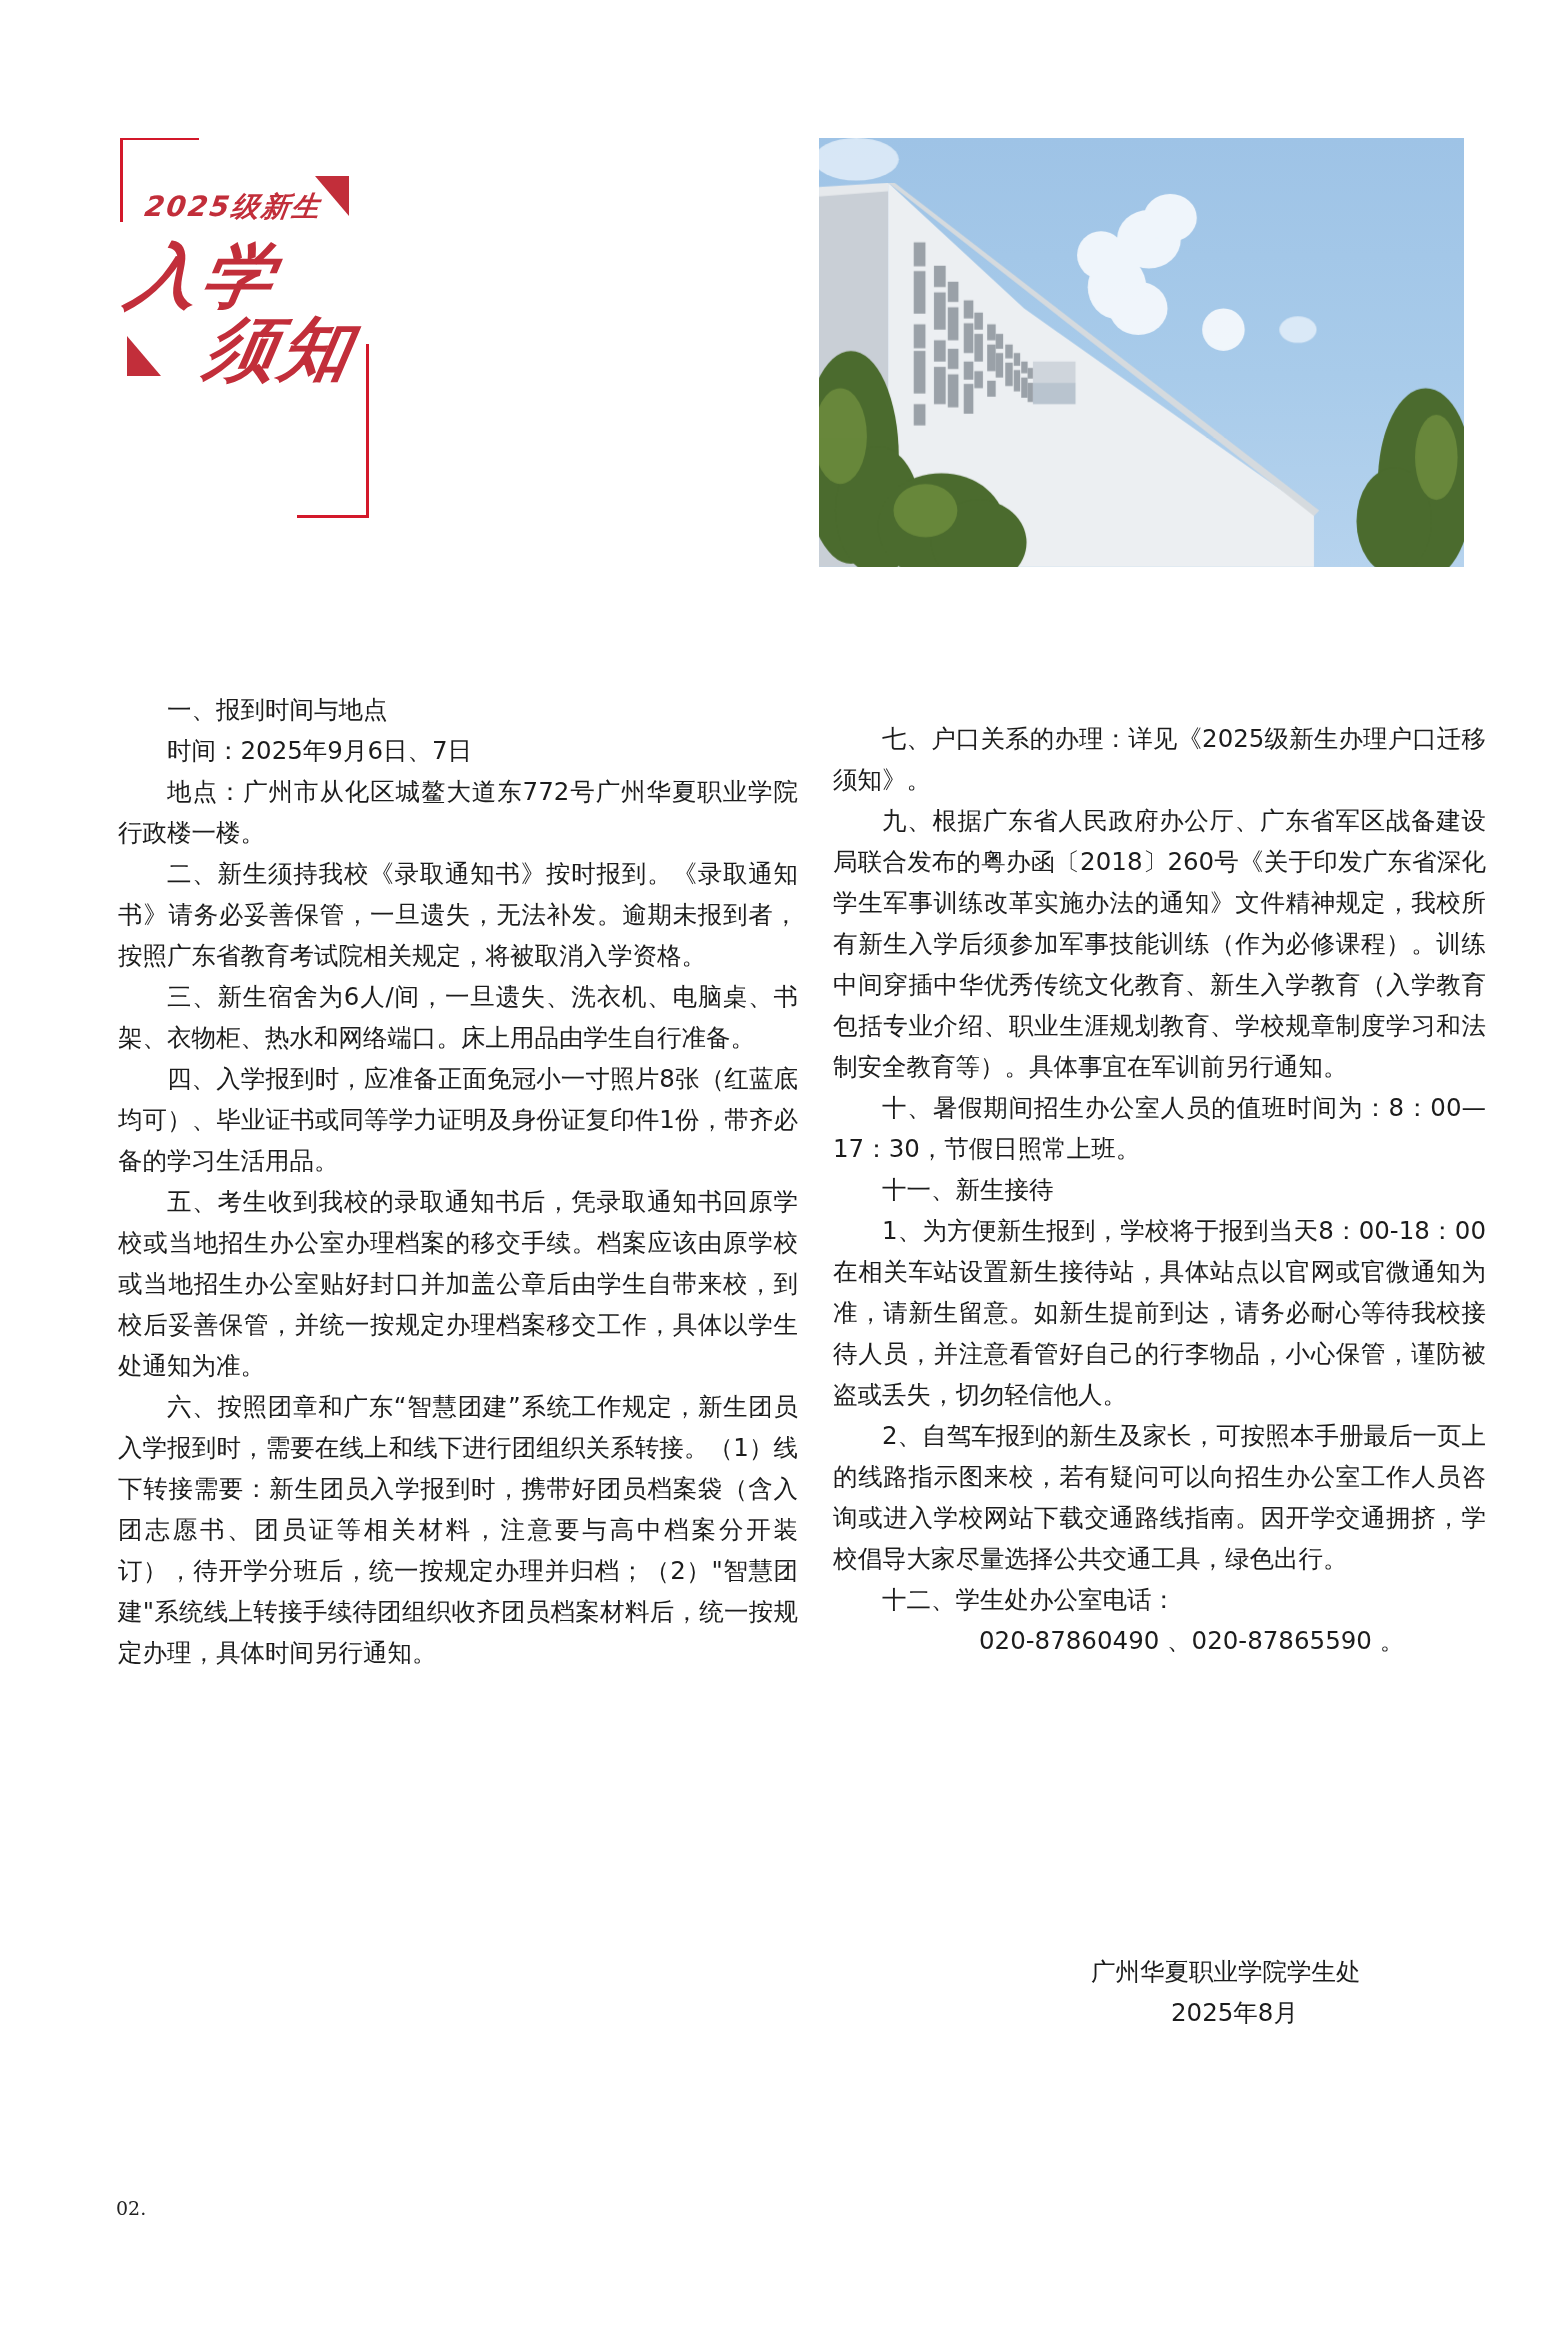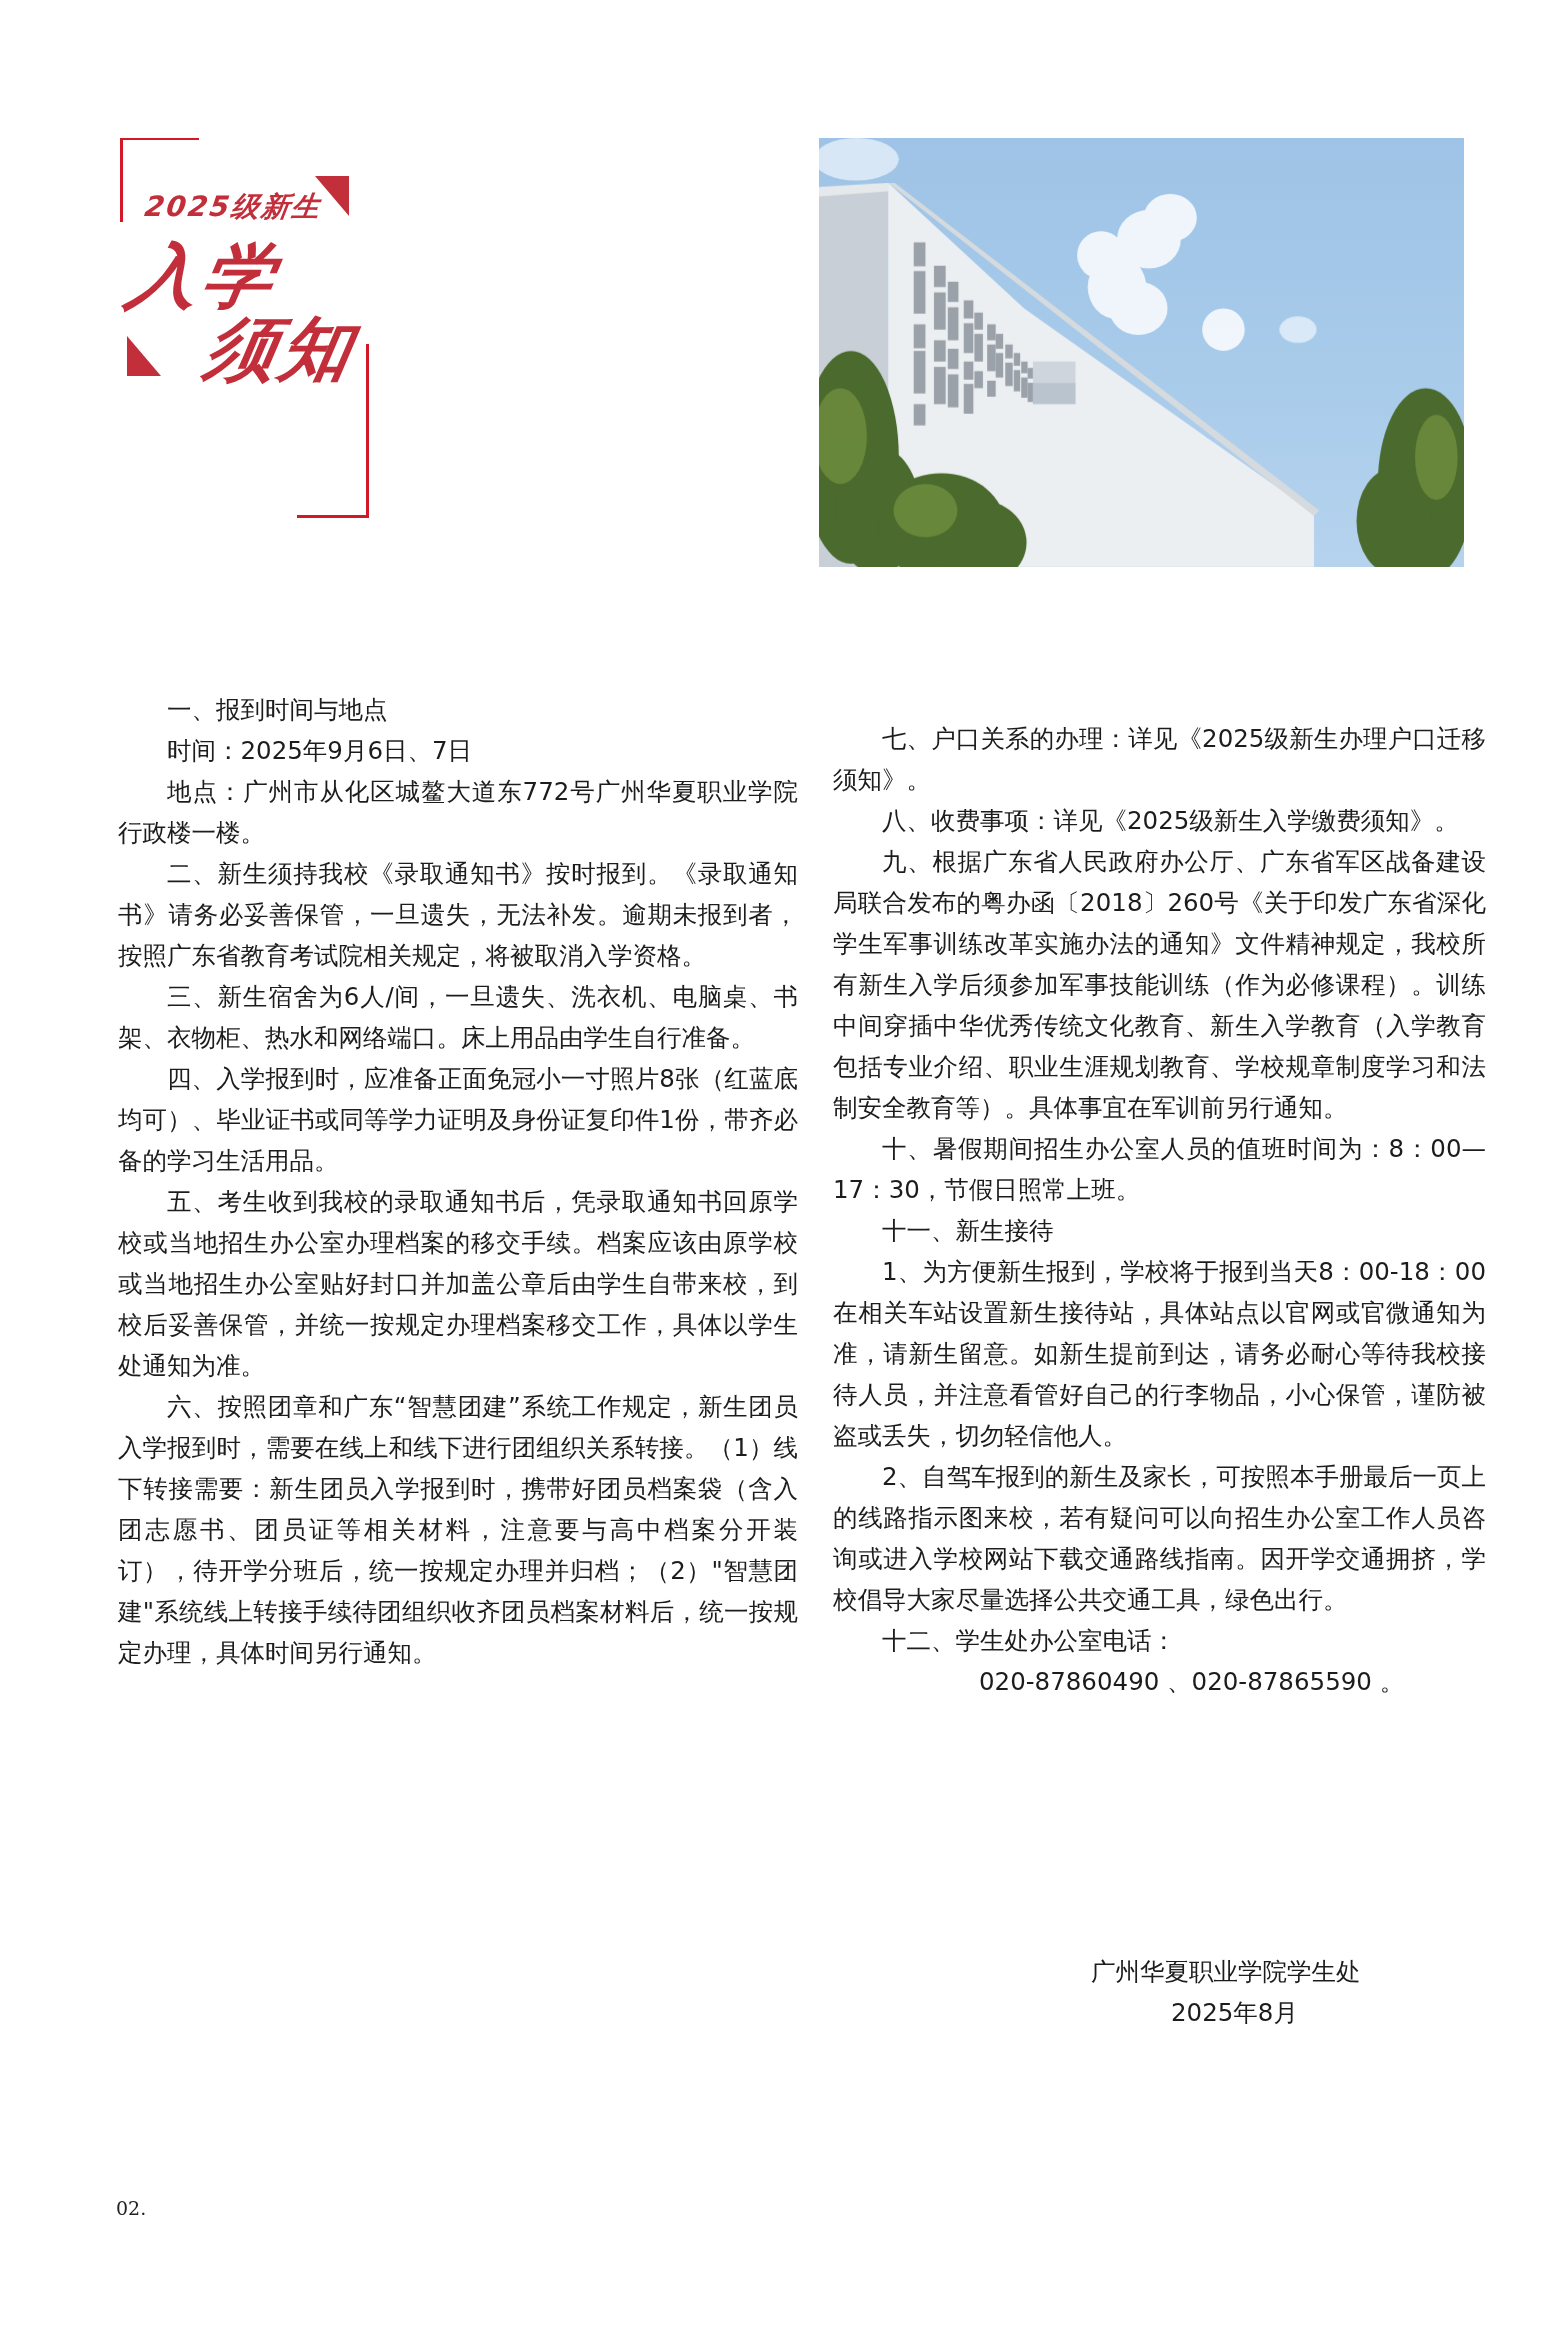--- a/index.html
+++ b/index.html
@@ -216,21 +216,20 @@
   <p>地点：广州市从化区城鳌大道东772号广州华夏职业学院行政楼一楼。</p>
   <p>二、新生须持我校《录取通知书》按时报到。《录取通知书》请务必妥善保管，一旦遗失，无法补发。逾期未报到者，按照广东省教育考试院相关规定，将被取消入学资格。</p>
   <p>三、新生宿舍为6人/间，一旦遗失、洗衣机、电脑桌、书架、衣物柜、热水和网络端口。床上用品由学生自行准备。</p>
   <p>四、入学报到时，应准备正面免冠小一寸照片8张（红蓝底均可）、毕业证书或同等学力证明及身份证复印件1份，带齐必备的学习生活用品。</p>
   <p>五、考生收到我校的录取通知书后，凭录取通知书回原学校或当地招生办公室办理档案的移交手续。档案应该由原学校或当地招生办公室贴好封口并加盖公章后由学生自带来校，到校后妥善保管，并统一按规定办理档案移交工作，具体以学生处通知为准。</p>
   <p>六、按照团章和广东“智慧团建”系统工作规定，新生团员入学报到时，需要在线上和线下进行团组织关系转接。（1）线下转接需要：新生团员入学报到时，携带好团员档案袋（含入团志愿书、团员证等相关材料，注意要与高中档案分开装订），待开学分班后，统一按规定办理并归档；（2）"智慧团建"系统线上转接手续待团组织收齐团员档案材料后，统一按规定办理，具体时间另行通知。</p>
 </div>
 
 <div class="col col-right">
   <p>七、户口关系的办理：详见《2025级新生办理户口迁移须知》。</p>
-  <p>八、收费事项：详见《2025级新生入学缴费须知》。</p>
   <p>九、根据广东省人民政府办公厅、广东省军区战备建设局联合发布的粤办函〔2018〕260号《关于印发广东省深化学生军事训练改革实施办法的通知》文件精神规定，我校所有新生入学后须参加军事技能训练（作为必修课程）。训练中间穿插中华优秀传统文化教育、新生入学教育（入学教育包括专业介绍、职业生涯规划教育、学校规章制度学习和法制安全教育等）。具体事宜在军训前另行通知。</p>
   <p>十、暑假期间招生办公室人员的值班时间为：8：00—17：30，节假日照常上班。</p>
   <p>十一、新生接待</p>
   <p>1、为方便新生报到，学校将于报到当天8：00-18：00在相关车站设置新生接待站，具体站点以官网或官微通知为准，请新生留意。如新生提前到达，请务必耐心等待我校接待人员，并注意看管好自己的行李物品，小心保管，谨防被盗或丢失，切勿轻信他人。</p>
   <p>2、自驾车报到的新生及家长，可按照本手册最后一页上的线路指示图来校，若有疑问可以向招生办公室工作人员咨询或进入学校网站下载交通路线指南。因开学交通拥挤，学校倡导大家尽量选择公共交通工具，绿色出行。</p>
   <p>十二、学生处办公室电话：</p>
   <p class="phone">020-87860490 、020-87865590 。</p>
 </div>
 
 <div class="sign sign-org">广州华夏职业学院学生处</div>

